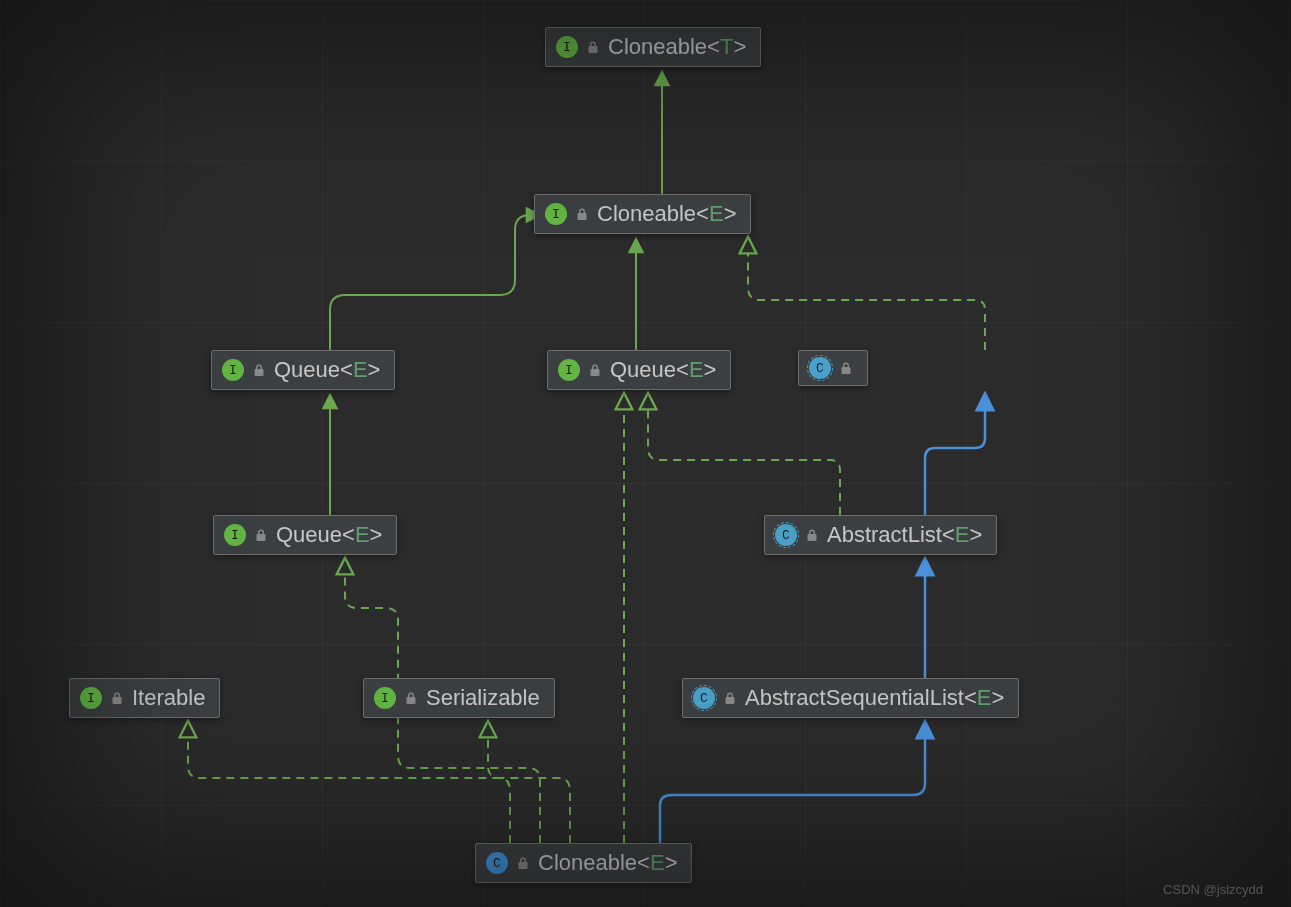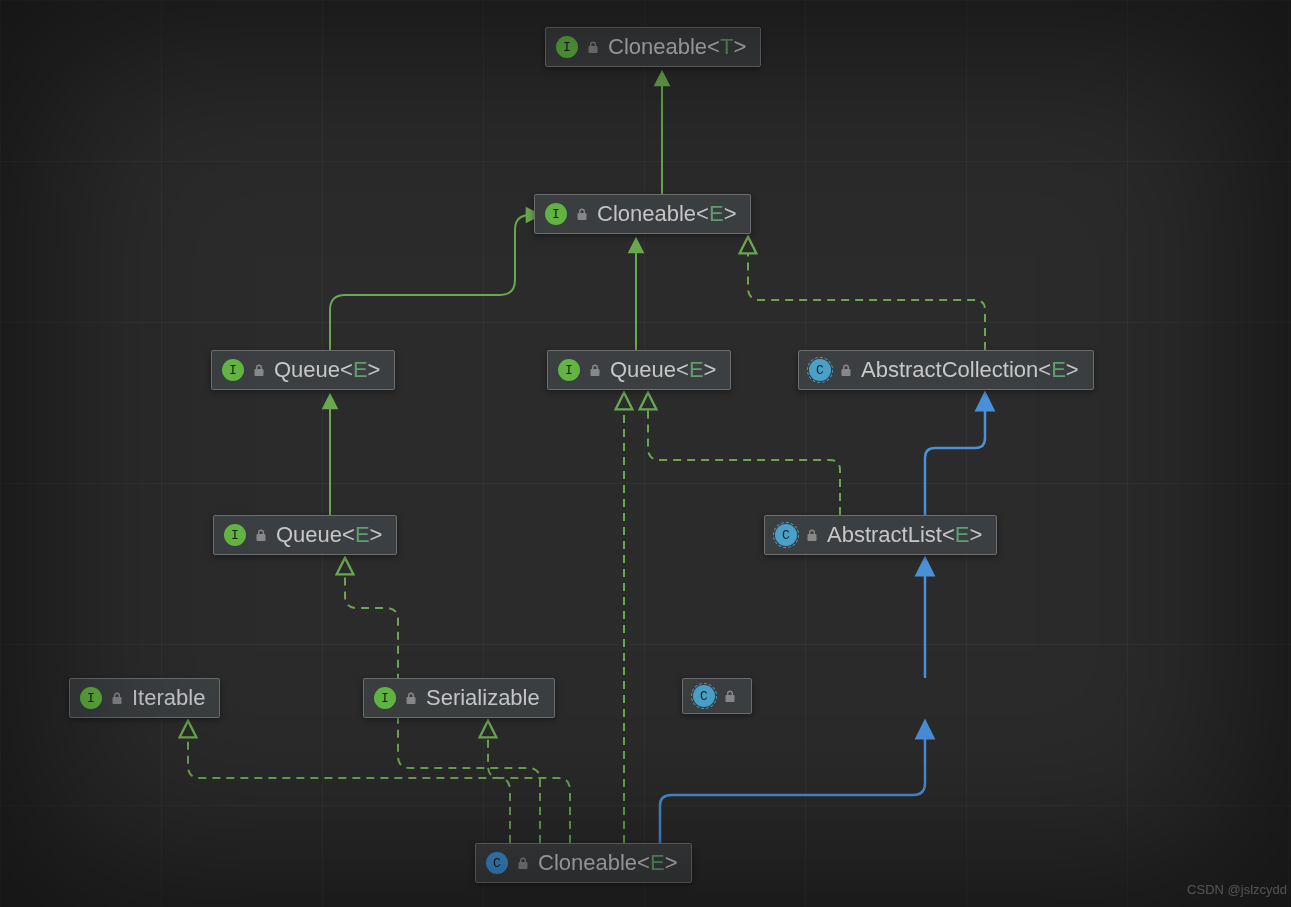--- a/index.html
+++ b/index.html
@@ -62,21 +62,21 @@
   .abstract-ring .badge { position:relative; }
   .lock {
     width:14px; height:14px;
     position:relative;
     flex:0 0 auto;
   }
   .lock svg { display:block; }
   .label { font-size:22px; color:#c7c7c7; }
   .label .typeparam { color:#5f9e6e; }
   .watermark {
-    position:absolute; right:4px; bottom:10px;
+    position:absolute; right:28px; bottom:10px;
     color:rgba(255,255,255,0.25);
     font-size:13px; font-family:Arial,sans-serif;
     pointer-events:none;
   }
 </style>
 </head>
 <body>
 
 <div class="grid"></div>
 
@@ -162,21 +162,20 @@
 
 <div class="node" style="left:798px; top:350px;">
   <span class="abstract-ring">
       <span class="badge cls-abstract">C</span>
     </span>
   <span class="lock">
       <svg width="14" height="14" viewBox="0 0 14 14">
         <path d="M4 6V4.5a3 3 0 016 0V6h.5a1 1 0 011 1v5a1 1 0 01-1 1h-7a1 1 0 01-1-1V7a1 1 0 011-1H4zm1.4 0h3.2V4.5a1.6 1.6 0 00-3.2 0V6z" fill="#888"></path>
       </svg>
     </span>
-  <span class="label"><span>AbstractCollection</span>&lt;<span class="typeparam">E</span>&gt;</span>
 </div>
 
 <div class="node" style="left:213px; top:515px;">
   <span class="badge interface">I</span>
   <span class="lock">
       <svg width="14" height="14" viewBox="0 0 14 14">
         <path d="M4 6V4.5a3 3 0 016 0V6h.5a1 1 0 011 1v5a1 1 0 01-1 1h-7a1 1 0 01-1-1V7a1 1 0 011-1H4zm1.4 0h3.2V4.5a1.6 1.6 0 00-3.2 0V6z" fill="#888"></path>
       </svg>
     </span>
   <span class="label"><span>Queue</span>&lt;<span class="typeparam">E</span>&gt;</span>
@@ -216,20 +215,21 @@
 
 <div class="node" style="left:682px; top:678px;">
   <span class="abstract-ring">
       <span class="badge cls-abstract">C</span>
     </span>
   <span class="lock">
       <svg width="14" height="14" viewBox="0 0 14 14">
         <path d="M4 6V4.5a3 3 0 016 0V6h.5a1 1 0 011 1v5a1 1 0 01-1 1h-7a1 1 0 01-1-1V7a1 1 0 011-1H4zm1.4 0h3.2V4.5a1.6 1.6 0 00-3.2 0V6z" fill="#888"></path>
       </svg>
     </span>
+  <span class="label"><span>AbstractSequentialList</span>&lt;<span class="typeparam">E</span>&gt;</span>
 </div>
 
 <div class="node" style="left:475px; top:843px;">
   <span class="badge cls-concrete">C</span>
   <span class="lock">
       <svg width="14" height="14" viewBox="0 0 14 14">
         <path d="M4 6V4.5a3 3 0 016 0V6h.5a1 1 0 011 1v5a1 1 0 01-1 1h-7a1 1 0 01-1-1V7a1 1 0 011-1H4zm1.4 0h3.2V4.5a1.6 1.6 0 00-3.2 0V6z" fill="#888"></path>
       </svg>
     </span>
   <span class="label"><span>Cloneable</span>&lt;<span class="typeparam">E</span>&gt;</span>

